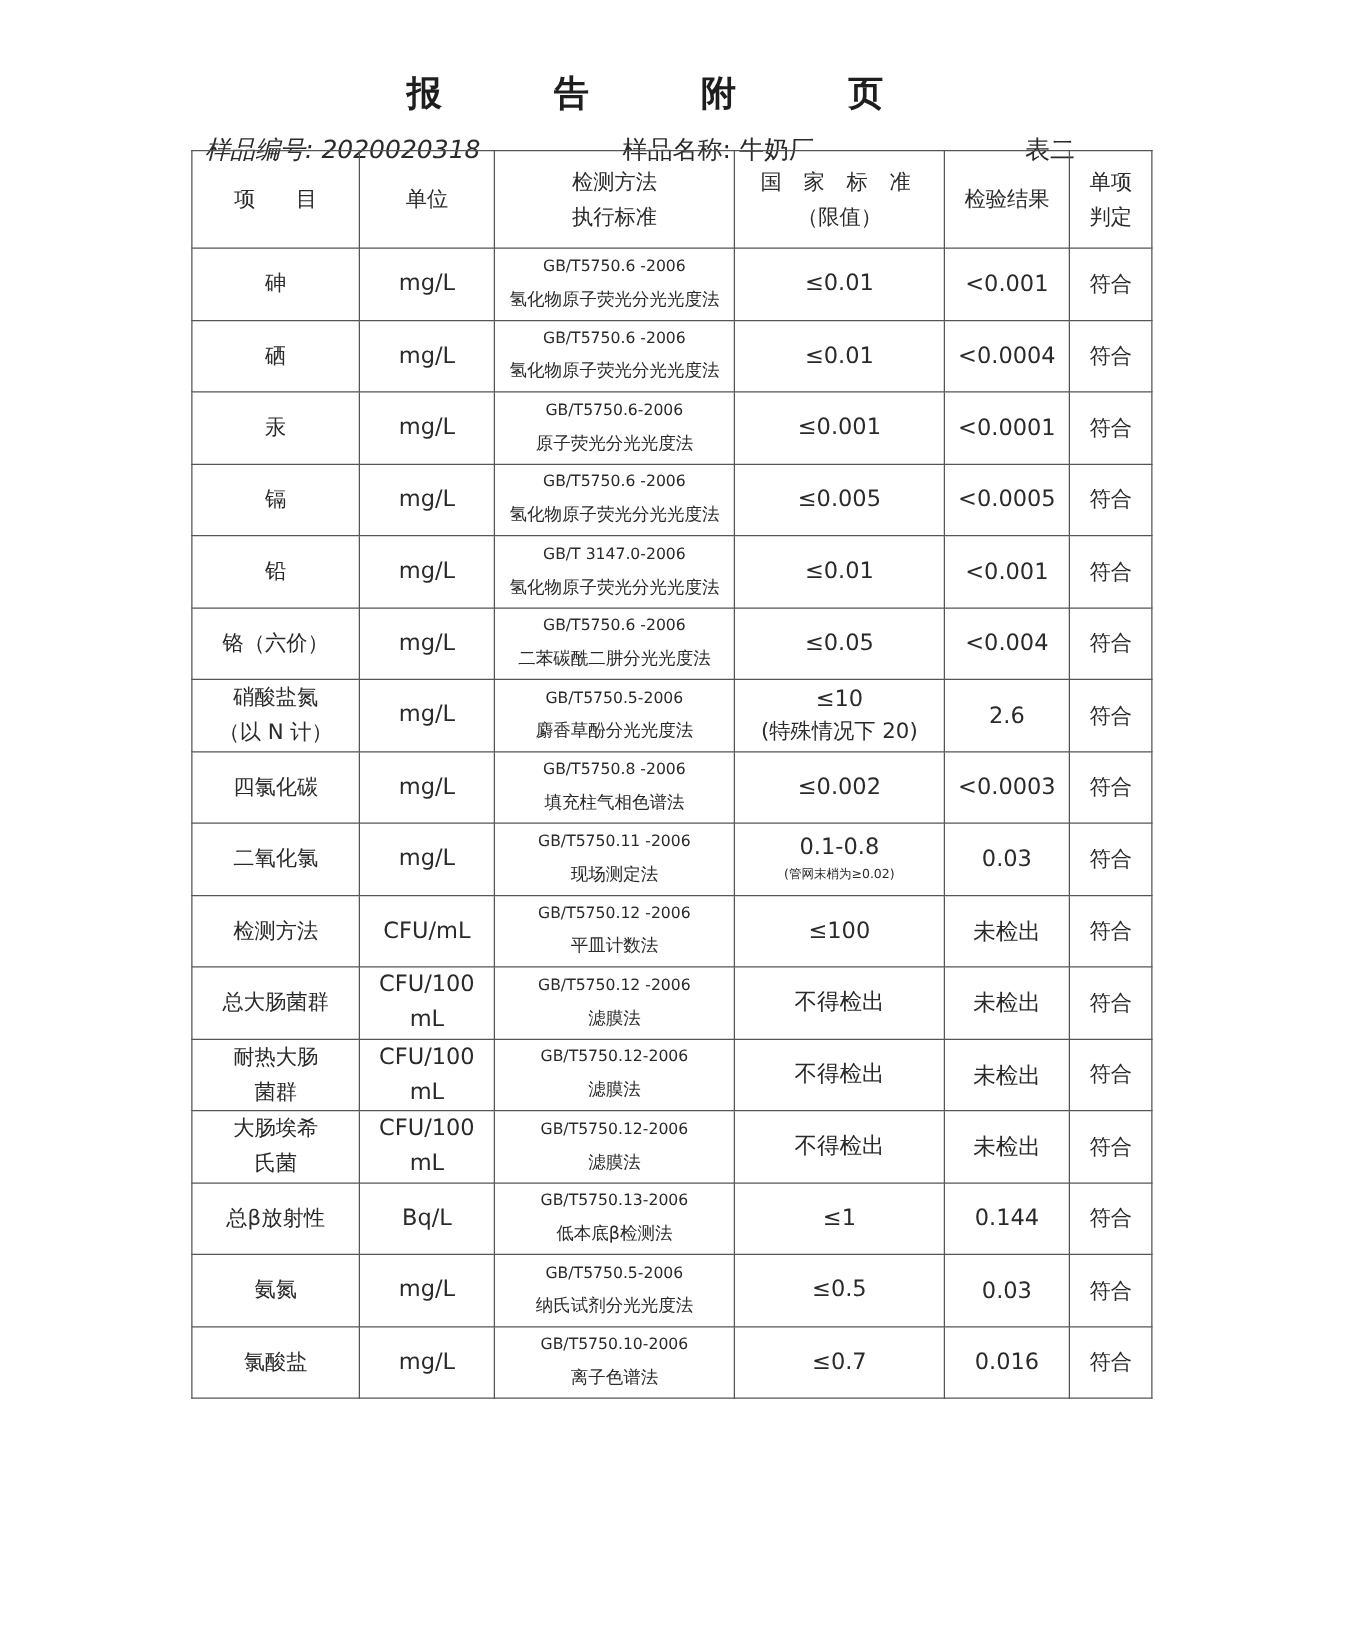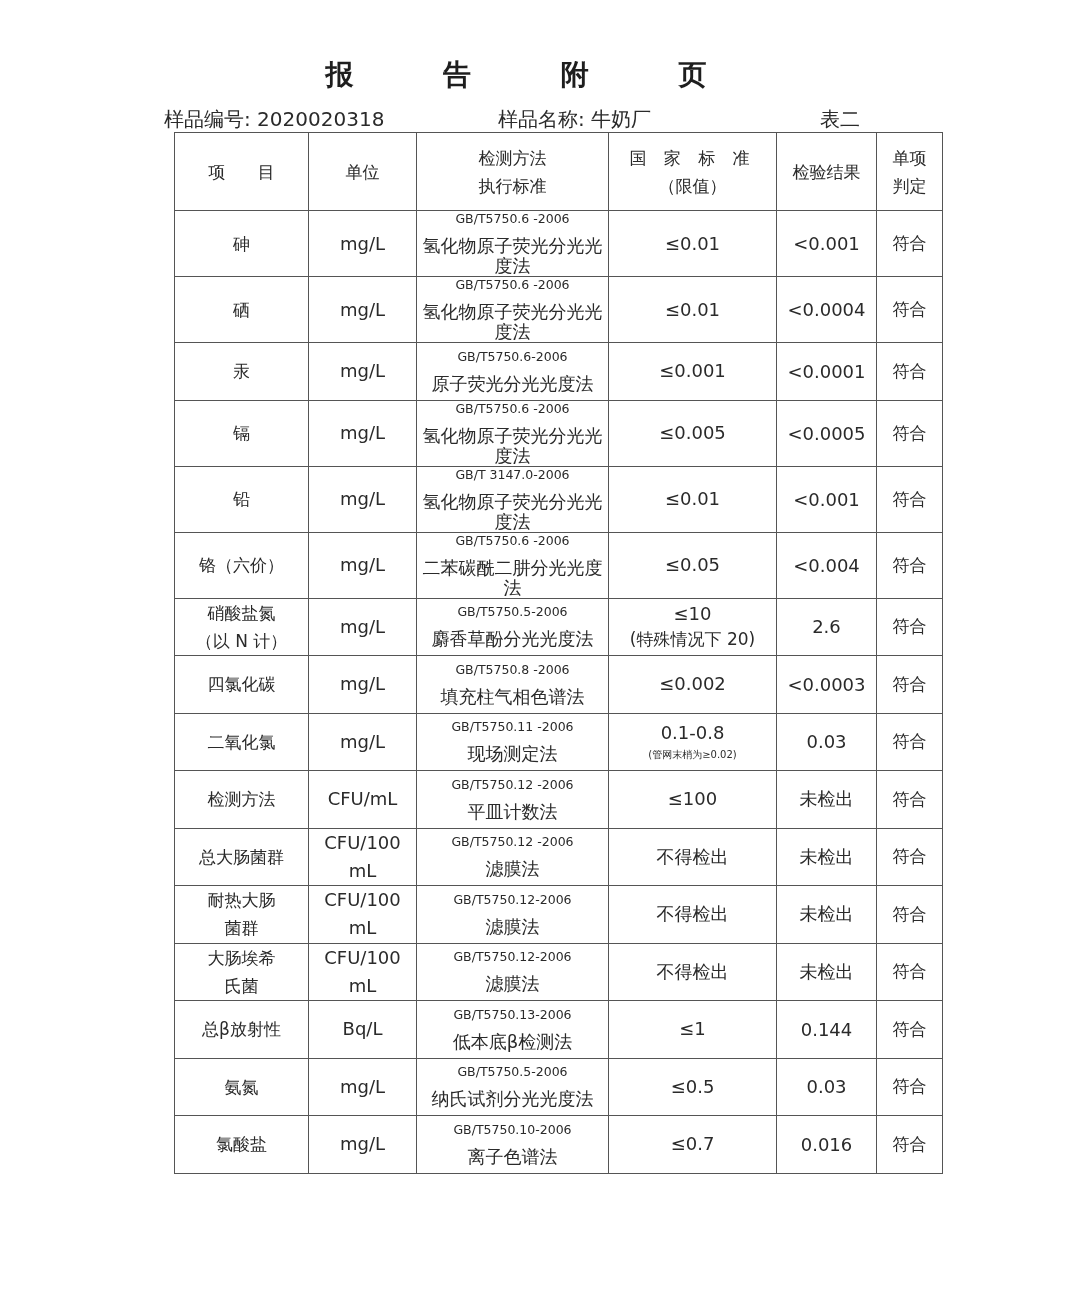--- a/index.html
+++ b/index.html
@@ -28,52 +28,51 @@
       box-sizing: border-box;
       color: #1e1e1e;
     }
     .meta {
       position: absolute;
       top: 106px;
       font-size: 20px;
       color: #2a2a2a;
       white-space: nowrap;
     }
-    .meta.no { left: 164px; }
+    .meta.no { left: 164px; font-style: italic; }
     .meta.name { left: 498px; }
     .meta.table { left: 820px; }
 
     table.report {
       position: absolute;
-      top: 132px;
+      top: 120px;
       left: 153px;
       width: 768px;
       border-collapse: collapse;
       table-layout: fixed;
-      margin-left: 21px;
     }
     table.report td, table.report th {
       border: 1.6px solid #555;
       text-align: center;
       vertical-align: middle;
       padding: 0;
       font-weight: normal;
       color: #2a2a2a;
       overflow: hidden;
     }
     table.report thead th {
       height: 77px;
       font-size: 17px;
       line-height: 28px;
     }
     table.report tbody tr { height: 57.5px; }
     .c-item { font-size: 17px; line-height: 28px; }
     .c-unit { font-size: 18px; line-height: 28px; }
     .c-method .std { font-size: 12.5px; line-height: 20px; display: block; margin-top: -2px; }
-    .c-method .mth { font-size: 18px; line-height: 20px; display: block; margin-top: 7px; }
+    .c-method .mth { font-size: 14px; line-height: 20px; display: block; margin-top: 7px; }
     .c-limit { font-size: 18px; line-height: 26px; }
     .c-limit .note { font-size: 10px; line-height: 18px; display: block; text-align: center; }
     .c-limit .sub { display: block; font-size: 17px; line-height: 25px; }
     .c-result { font-size: 18px; }
     .c-verdict { font-size: 17px; }
     .hdr-spaced { letter-spacing: 6px; }
     .line { display: block; }
   </style>
 </head>
 <body>

